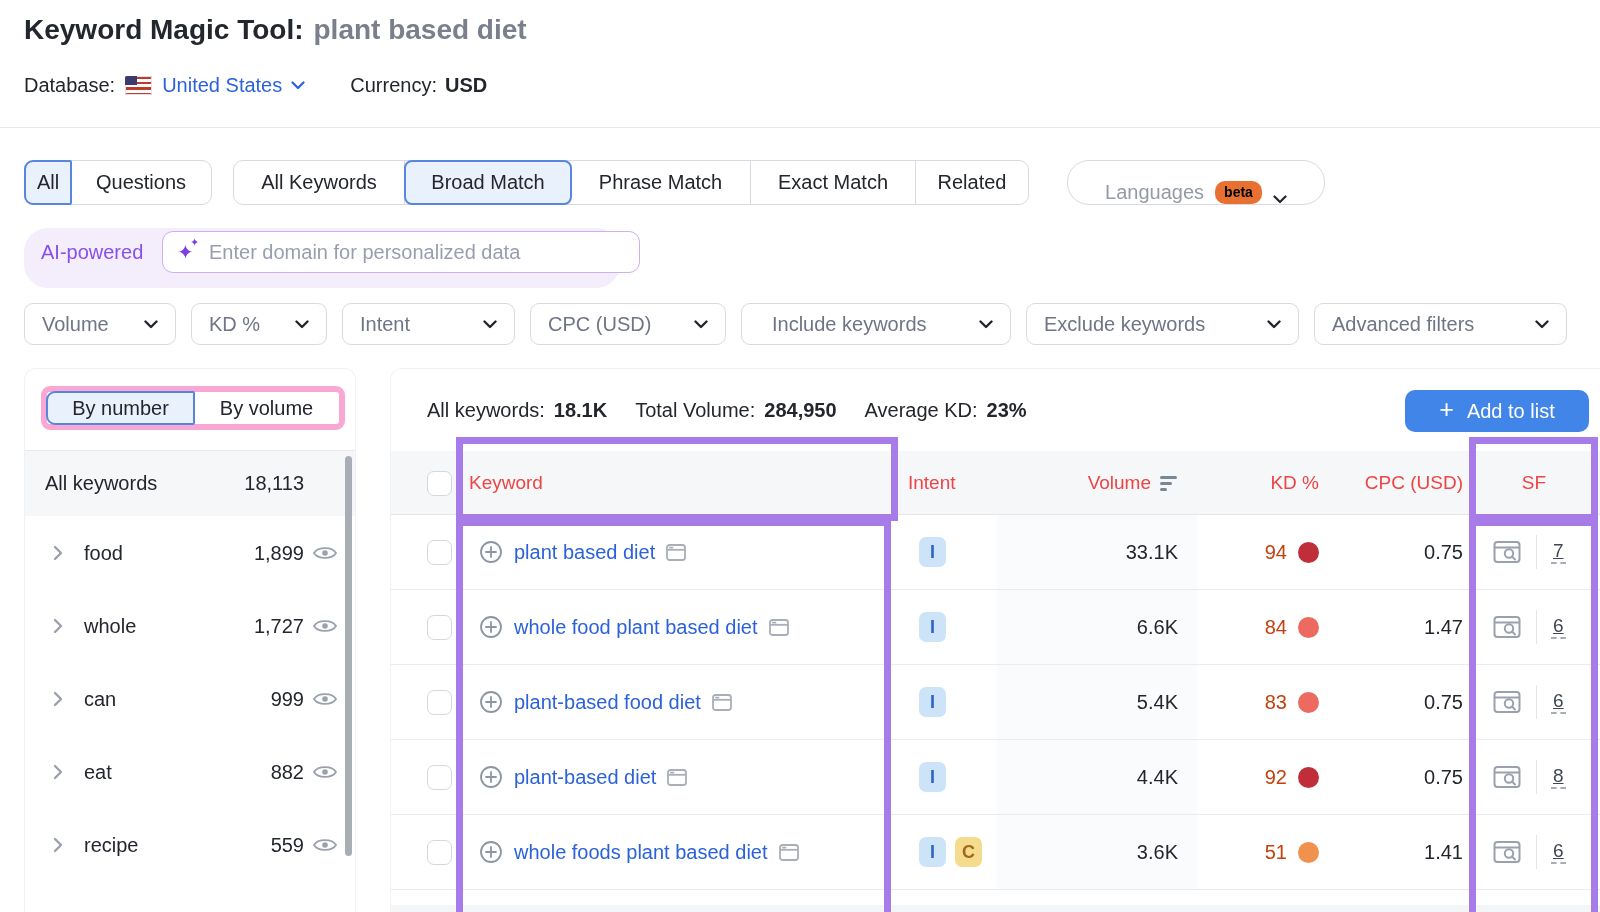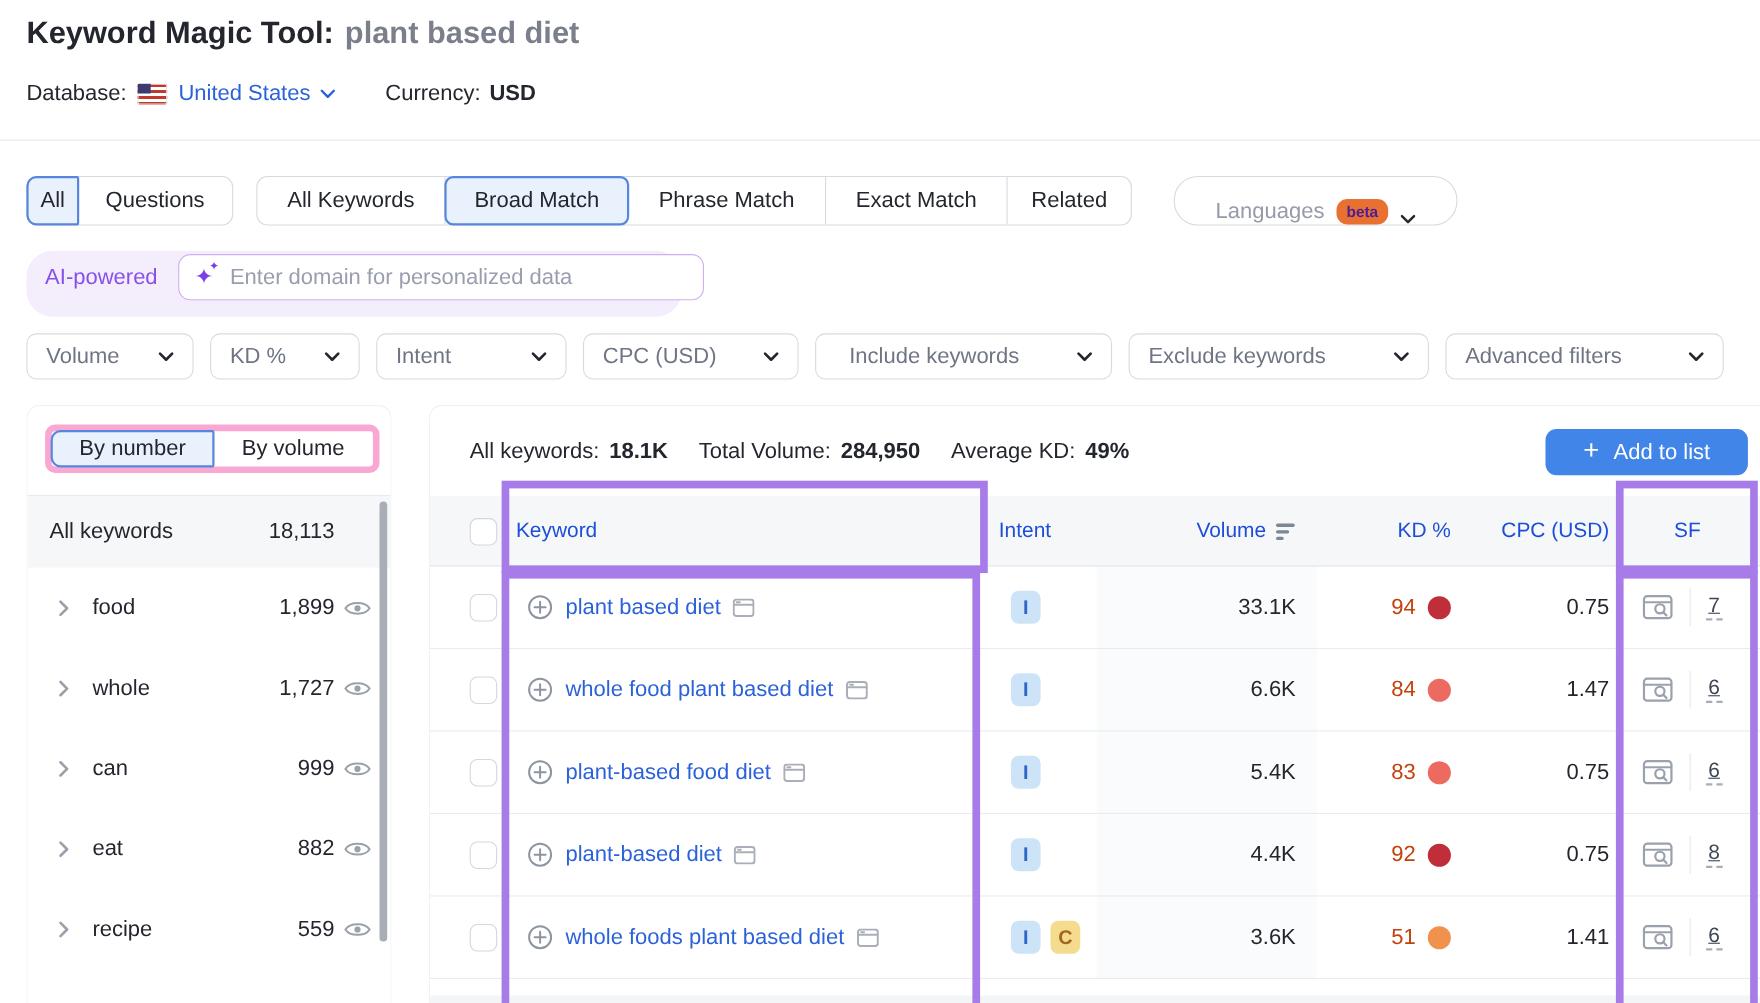--- a/index.html
+++ b/index.html
@@ -24,21 +24,21 @@
   .g1 { left:24px; } .g2 { left:233px; }
   .seg { display:flex; align-items:center; justify-content:center; font-size:20px; color:#23262d; border-right:1px solid #d7dae1; cursor:pointer; }
   .seg:last-child { border-right:none; }
   .seg.selected { background:#e9f1fd; border:2px solid #5787dd; margin:-1px; position:relative; z-index:1; border-radius:8px; }
   .seg.selected.cap-left { border-radius:9px 2px 2px 9px; }
   .sg-all{width:48px;} .sg-q{width:140px;} .sg-ak{width:171px;} .sg-bm{width:168px;}
   .sg-pm{width:180px;} .sg-em{width:165px;} .sg-rel{width:112px;}
   .languages-btn { position:absolute; left:1067px; top:0; width:258px; height:45px; border:1px solid #d7dae1; border-radius:22px;
                    display:flex; align-items:flex-end; justify-content:center; gap:11px; background:#fff; cursor:pointer;
                    font-size:20px; color:#959aa8; }
-  .beta-badge { color:#4c1d95; font-size:14px; font-weight:bold; padding:3px 9px 4px; border-radius:10px; }
+  .beta-badge { color:#000000; font-size:14px; font-weight:bold; padding:3px 9px 4px; border-radius:10px; }
 
   
   .ai-row { position:absolute; top:228px; left:24px; width:596px; height:60px; background:#f3edfc; border-radius:24px; }
   .ai-label { position:absolute; left:17px; top:0; height:48px; display:flex; align-items:center; color:#8850e8; font-size:20px; }
   .ai-input-wrap { position:absolute; left:138px; top:3px; width:478px; height:42px; background:#fff; border:1.5px solid #cfaef2;
                    border-radius:11px; display:flex; align-items:center; padding:0 14px; gap:6px; }
   .sparkles { position:relative; width:26px; height:26px; color:#7b3fe4; flex:0 0 auto; }
   .sparkles .s1 { position:absolute; left:0; top:3px; font-size:20px; line-height:20px; }
   .sparkles .s2 { position:absolute; left:13px; top:-2px; font-size:11px; line-height:11px; }
   .ai-input { border:none; outline:none; font-size:20px; color:#23262d; width:100%; font-family:"Liberation Sans",sans-serif; background:transparent; }
@@ -74,21 +74,21 @@
   .summary { position:absolute; top:0; left:0; right:0; height:82px; display:flex; align-items:center; padding-left:36px;
              font-size:20px; color:#23262d; }
   .summary .lbl { margin-right:9px; } .summary .val { font-weight:bold; margin-right:28px; }
   .add-btn { position:absolute; left:1014px; top:21px; width:184px; height:42px; border-radius:10px; color:#fff;
              display:flex; align-items:center; justify-content:center; gap:13px; font-size:20px; cursor:pointer; border:none; }
   .add-btn .plus { font-size:25px; font-weight:normal; margin-top:-3px; }
 
   .vol-head-bg { position:absolute; left:606px; top:82px; width:200px; height:64px; background:#e4e7eb; }
   .vol-cells-bg { position:absolute; left:606px; top:146px; width:200px; height:375px; background:#fafbfc; }
 
-  .thead { position:absolute; top:82px; left:0; right:0; height:64px; background:#f6f7f9; border-bottom:1px solid #e4e6ea; font-size:19px; color:#1d4ed8; }
+  .thead { position:absolute; top:82px; left:0; right:0; height:64px; background:#f6f7f9; border-bottom:1px solid #e4e6ea; font-size:19px; color:#ef4444; }
   .thead > div { position:absolute; top:0; height:64px; display:flex; align-items:center; }
   .h-check{left:36px;} .h-kw{left:78px;} .h-intent{left:517px;}
   .h-vol{left:606px; width:180px; justify-content:flex-end; gap:9px;}
   .h-kd{left:800px; width:128px; justify-content:flex-end;}
   .h-cpc{left:940px; width:132px; justify-content:flex-end;}
   .h-sf{left:1079px; width:128px; justify-content:center;}
   .sort-icon { display:flex; flex-direction:column; gap:3px; }
   .sort-icon div { height:3px; border-radius:1.5px; background:#7a8795; }
   .sb1{width:17px;} .sb2{width:12px;} .sb3{width:7px;}
 
@@ -300,21 +300,21 @@
     <div class="scroll-thumb"></div>
   </aside>
 
   <section class="table-card">
     <div class="summary">
       <span class="lbl">All keywords:</span>
       <span class="val">18.1K</span>
       <span class="lbl">Total Volume:</span>
       <span class="val">284,950</span>
       <span class="lbl">Average KD:</span>
-      <span class="val">49%</span>
+      <span class="val">23%</span>
     </div>
     <button class="add-btn" style="background: rgb(66, 133, 232);">
       <span class="plus">+</span>
       <span>Add to list</span>
     </button>
 
     <div class="vol-head-bg"></div>
     <div class="vol-cells-bg"></div>
 
     <div class="thead">

